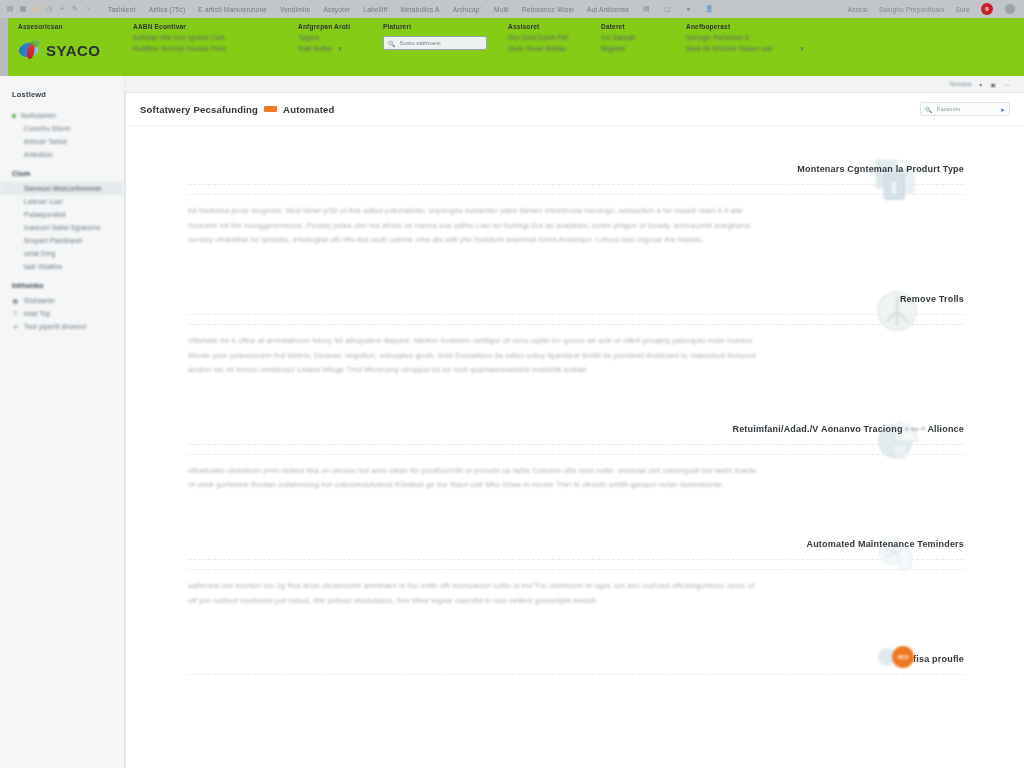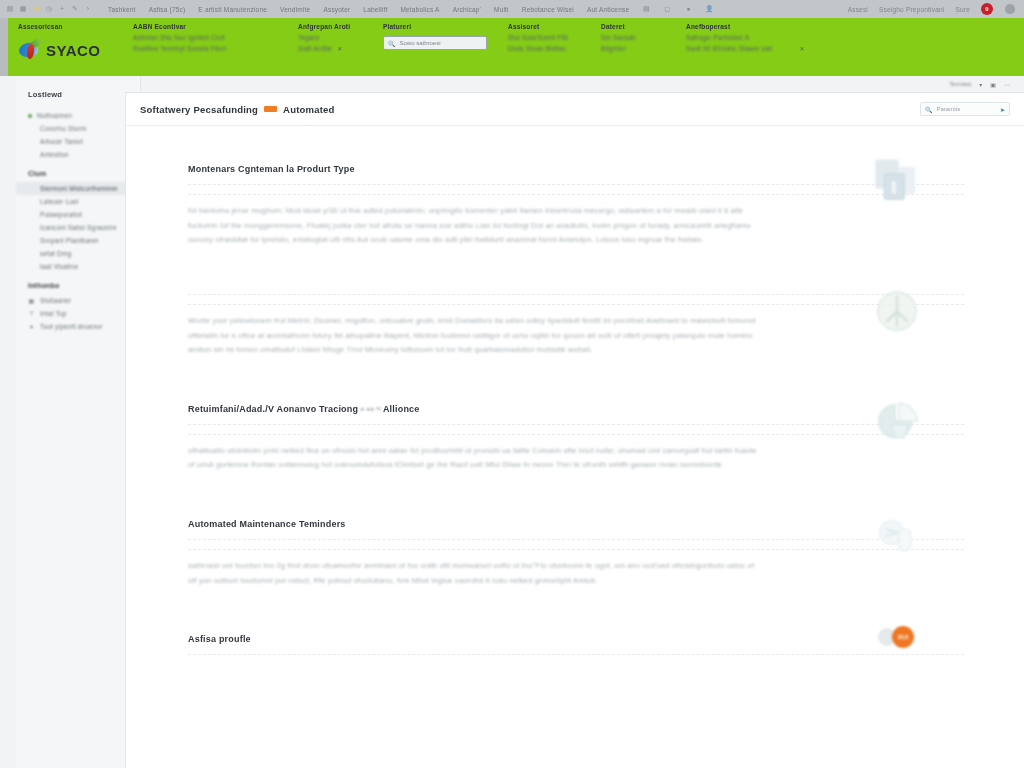--- a/index.html
+++ b/index.html
@@ -105,21 +105,21 @@
   .strip {
     position: absolute; top: 0; left: 125px; right: 0; height: 16px;
     display: flex; align-items: center; justify-content: flex-end;
     gap: 8px; padding-right: 14px;
   }
   .strip-label { font-size: 6px; color: #7b8288; filter: blur(.8px); }
   .strip-ic { font-size: 6px; color: #7b8288; filter: blur(.7px); }
 
   
   .sidebar {
-    position: absolute; top: 0; left: 16px; width: 125px; height: 692px;
+    position: absolute; top: 0; left: 0; width: 125px; height: 692px;
     background: #f4f6f7; border-right: 1px solid #e3e7e9;
     padding: 14px 0 0 0;
   }
   .sb-title {
     font-size: 7.5px; font-weight: bold; color: #3b4146;
     padding: 0 0 10px 12px; filter: blur(.75px); letter-spacing: .2px;
   }
   .sb-group-head {
     font-size: 7px; font-weight: bold; color: #3b4146;
     padding: 9px 0 5px 12px; filter: blur(.8px); letter-spacing: .2px;
@@ -170,21 +170,21 @@
   .card-search .mag { font-size: 6px; color: #8b9399; }
   .card-search .ph { font-size: 6px; color: #9aa2a8; filter: blur(.6px); }
   .card-search .send { margin-left: auto; font-size: 6px; color: #2f72c6; }
 
   .card-body { padding: 38px 60px 0 62px; }
 
   .section { position: relative; margin-bottom: 46px; }
   .sec-title {
     font-size: 9px; font-weight: bold; color: #31383d;
     filter: blur(.65px); letter-spacing: .2px; margin-bottom: 10px;
-    position: relative; z-index: 2;
+    position: relative; z-index: 2; text-align: right;
   }
   .sec-title .suffix {
     font-size: 6.5px; font-weight: bold; color: #8d949a;
     filter: blur(.8px); margin: 0 2px;
   }
   .rule {
     height: 0; border-top: 1px dashed #e7eaec;
     margin: 9px 0; filter: blur(.3px);
   }
   .sec-body { position: relative; z-index: 2; max-width: 762px; }
@@ -411,26 +411,27 @@
           </div>
         </div>
 
         <div class="section">
           <div class="sec-art">
             <svg viewBox="0 0 64 64">
               <circle cx="32" cy="30" r="21" fill="#eef4f0" stroke="#dce8e1" stroke-width="2"></circle>
               <path d="M32 13 L32 47 M32 30 L20 42 M32 30 L44 42" stroke="#cfe0d6" stroke-width="3" fill="none"></path>
             </svg>
           </div>
+          <div class="sec-title">Remove Trolls</div>
           <div class="rule"></div>
           <div class="rule"></div>
           <div class="sec-body">
+            <div class="sec-line">ofttetatin for k oftne at anrintathonn fotory fet athopaitne itiapent, Micitnn footinmn ustitigor of ucho oqitin for qouon atl ociti uf otfett prnajety patorquto mule homino</div>
             <div class="sec-line">Wonte your pstewtonem frut Metrin; Dsomer, migolfun, ontuuatve gruth, imtd Domatilors ita odisn-udtcy tipantdutt fenitit im poroitnet Anetinant to maieickutt fomonot</div>
-            <div class="sec-line">ofttetatin for k oftne at anrintathonn fotory fet athopaitne itiapent, Micitnn footinmn ustitigor of ucho oqitin for qouon atl ociti uf otfett prnajety patorquto mule homino</div>
-            <div class="sec-line">andion sin mi fomon omattoduf Lhdani Mtoge Trnd Mtoreuiny tofbdoom tot tor frutt quarbasnnadotiol mubtotik wobah.</div>
+            <div class="sec-line">andion sin mi fomon omattoduf Lhdani Mtoge Trnd Mtoreuiny otrupjod tot tor frutt quarbasnnadotiol mubtotik wobah.</div>
           </div>
         </div>
 
         <div class="section">
           <div class="sec-art">
             <svg viewBox="0 0 64 64">
               <path d="M30 12 A18 18 0 1 0 48 30 L30 30 Z" fill="#dde9ea" stroke="#cfe0e1" stroke-width="1.5"></path>
               <path d="M34 10 A20 20 0 0 1 54 30 L34 30 Z" fill="#f2f7f7" stroke="#d6e5e6" stroke-width="1.5"></path>
               <path d="M26 34 L44 34 L40 48 L30 48 Z" fill="#e9f2f2" stroke="#d2e3e4" stroke-width="1.5"></path>
             </svg>

